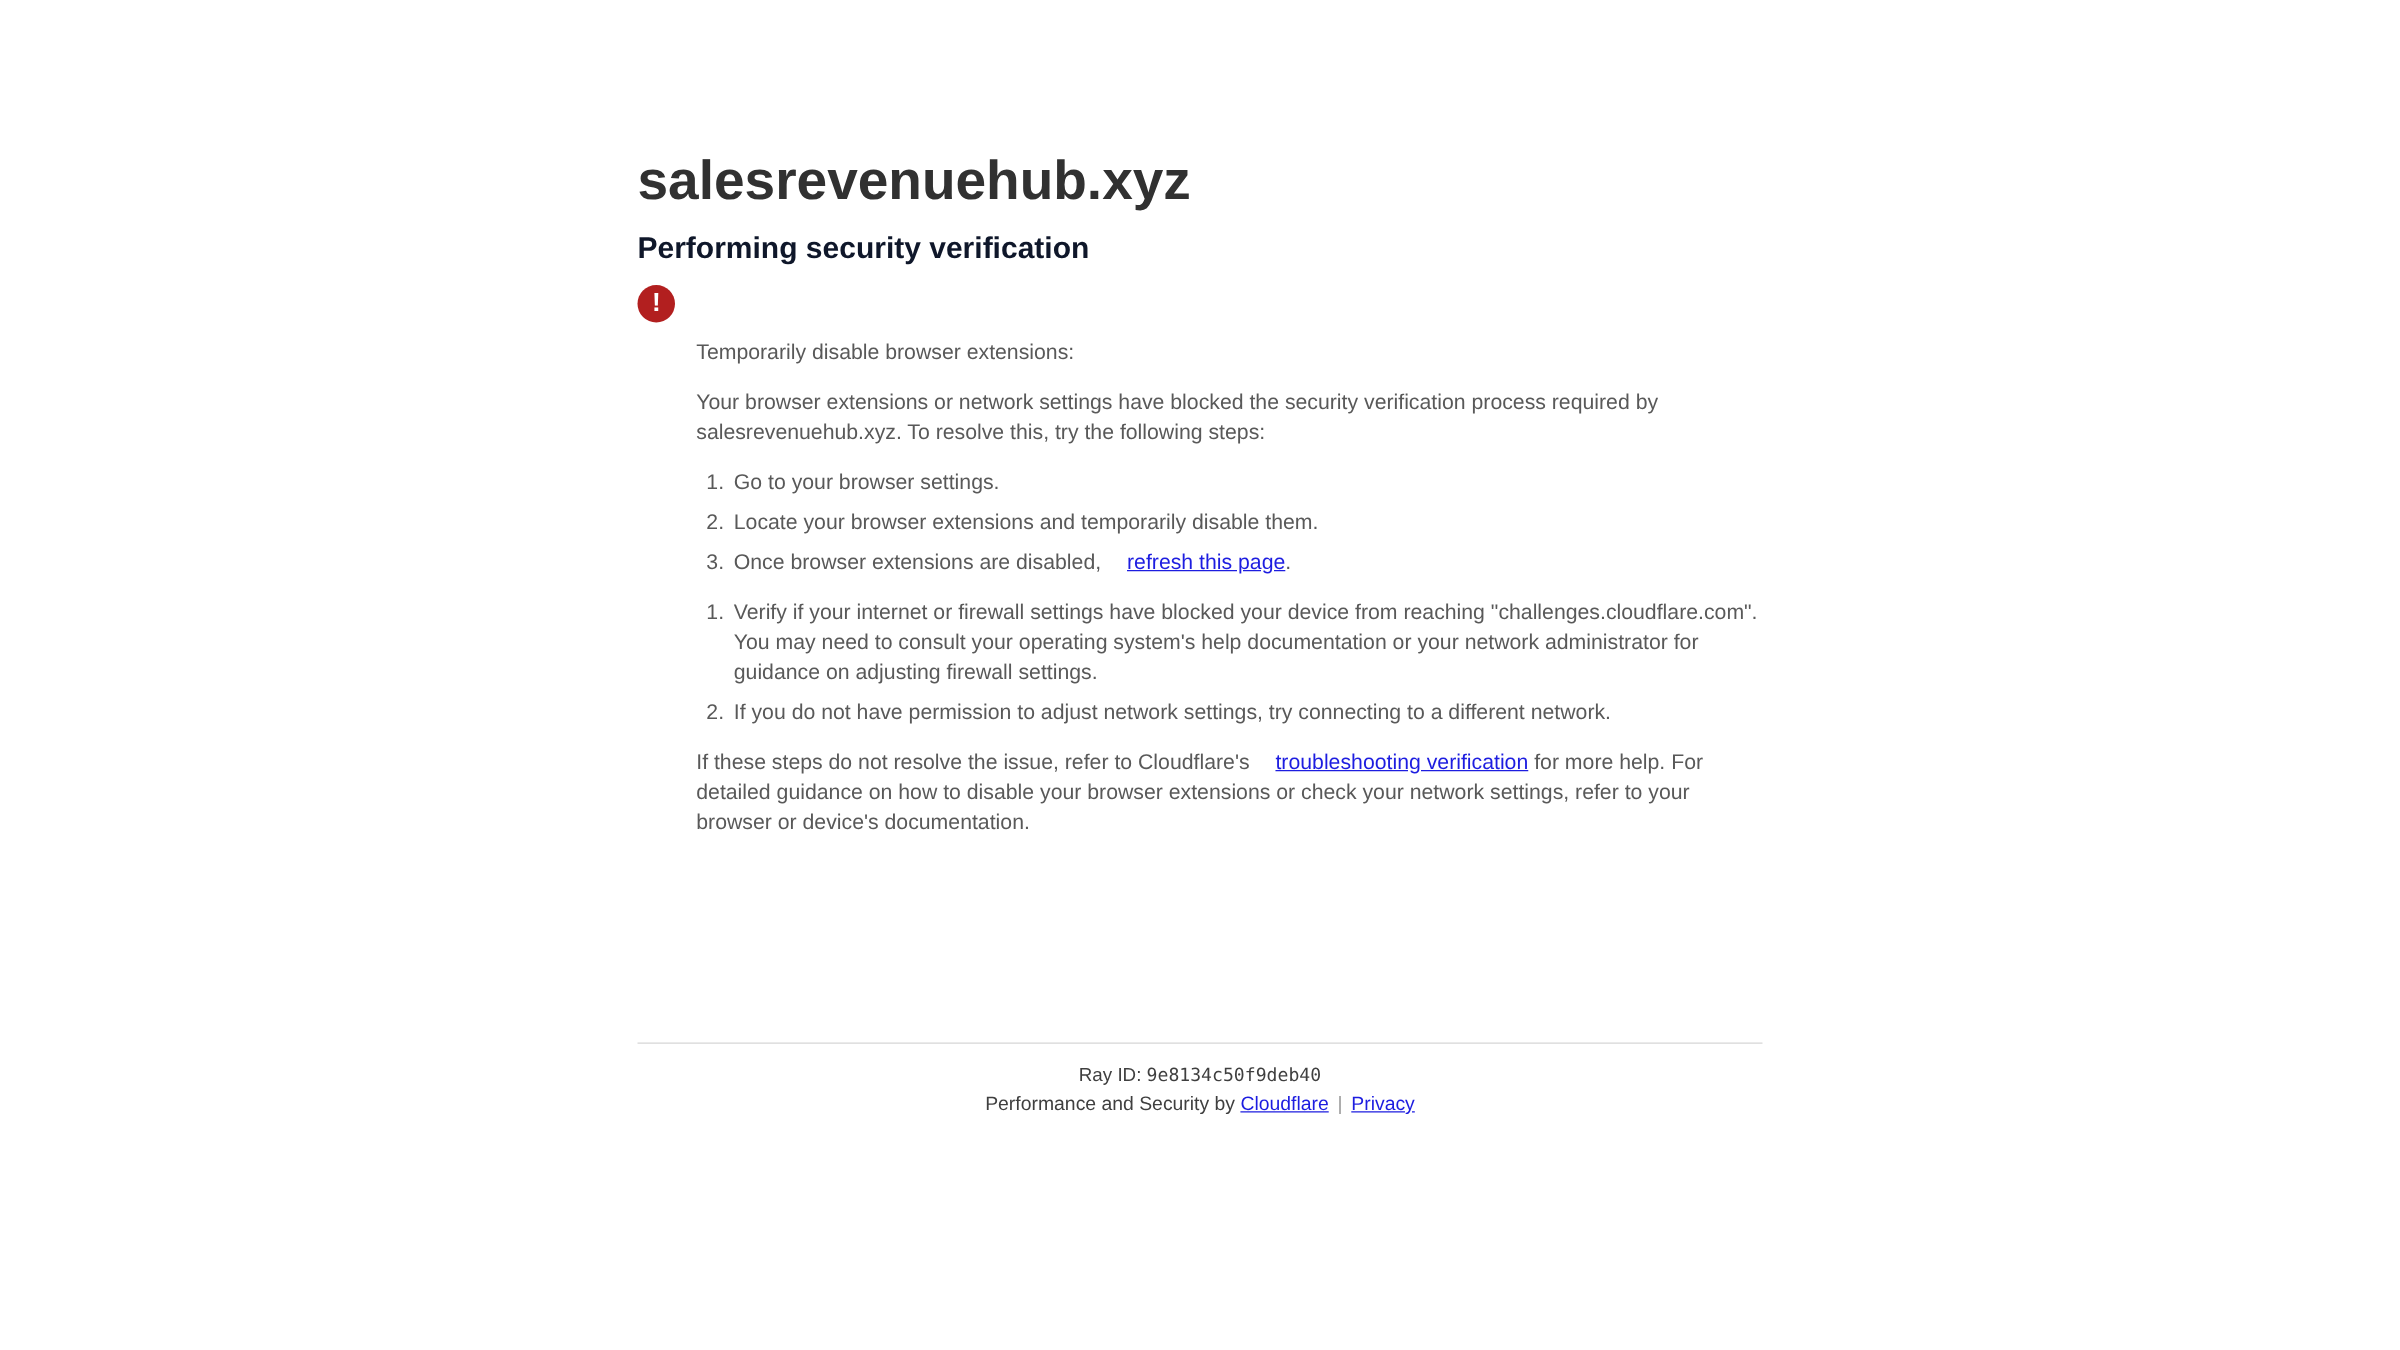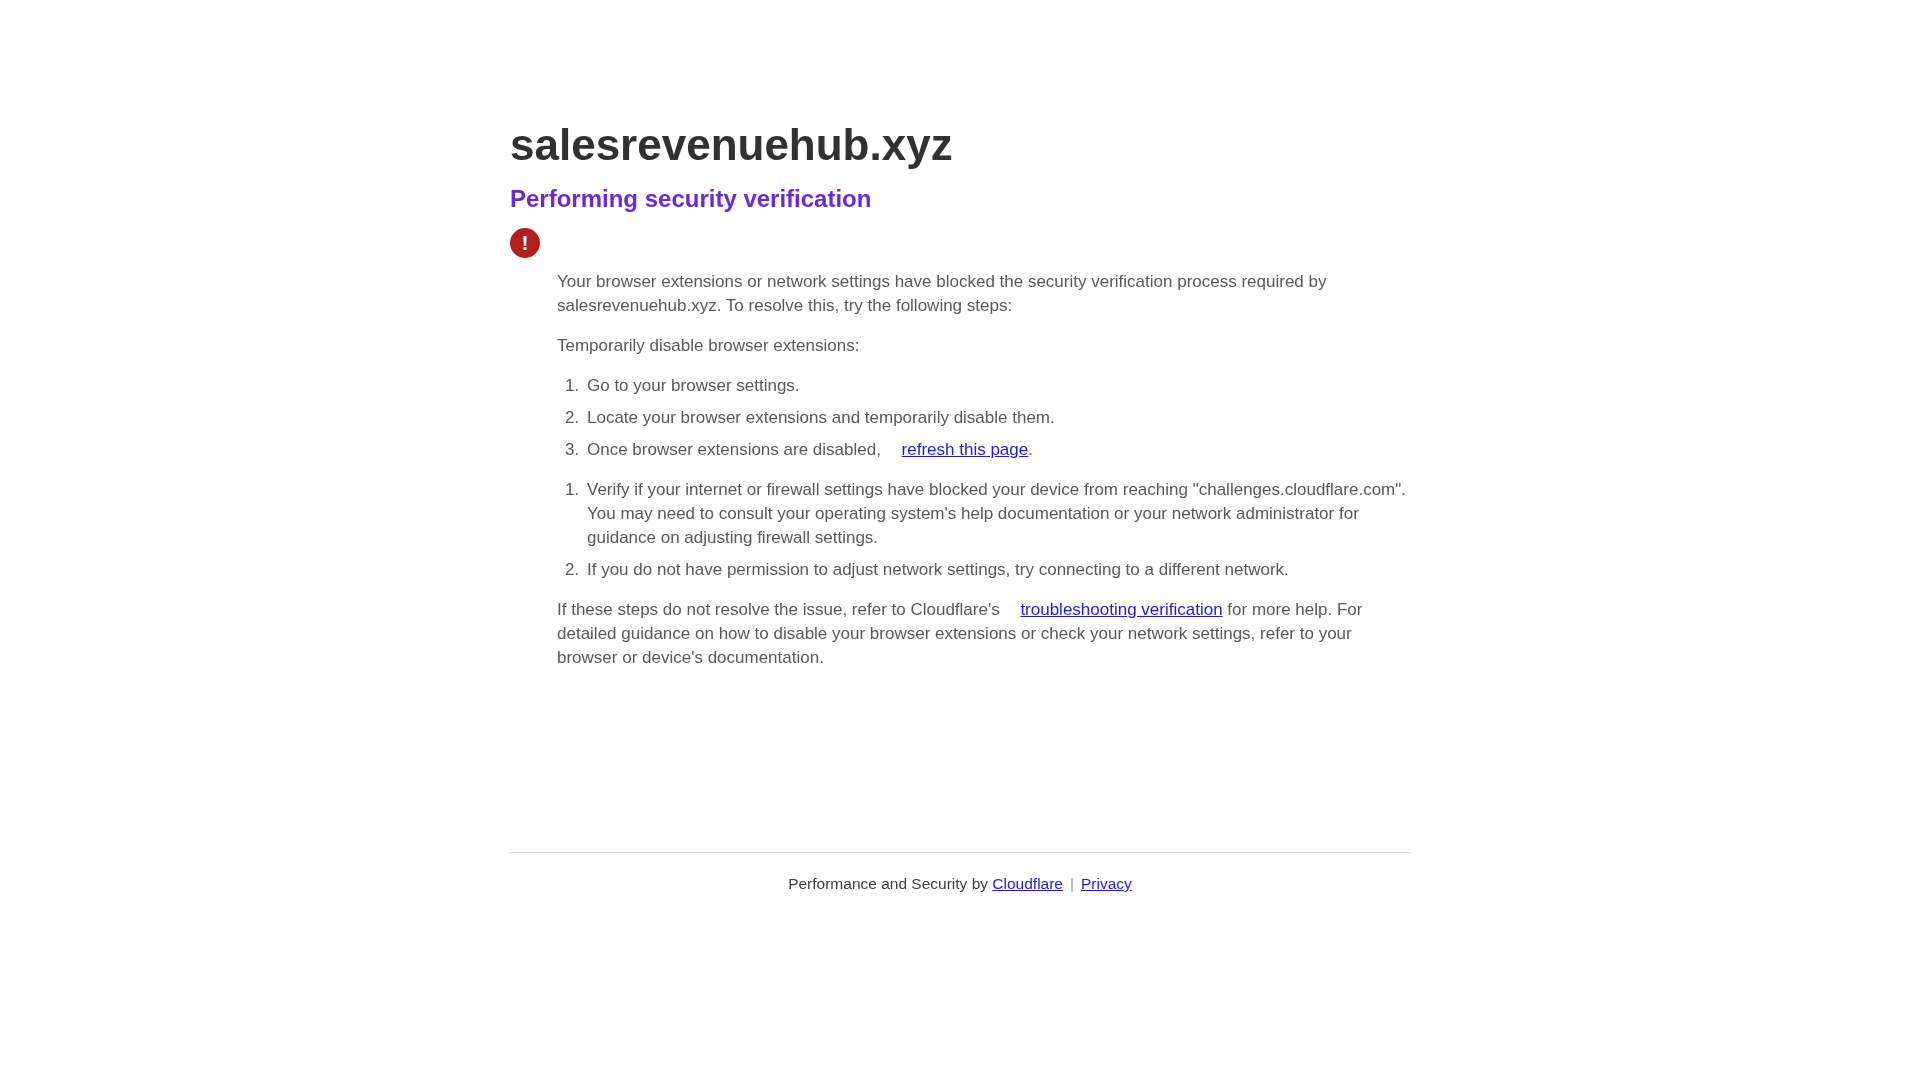--- a/index.html
+++ b/index.html
@@ -25,21 +25,21 @@
     font-size: 44px;
     line-height: 1.15;
     font-weight: 700;
     color: #313131;
     margin: 0 0 14px 0;
   }
   h2.page-subtitle {
     font-size: 24px;
     line-height: 1.2;
     font-weight: 700;
-    color: #6d28d9;
+    color: #0f172a;
     margin: 0 0 15px 0;
   }
   .intro-text {
     font-size: 17px;
     line-height: 24px;
     color: #595959;
     margin: 0 0 44px 0;
   }
 
   .error-header {
@@ -123,37 +123,38 @@
 
     <h2 class="page-subtitle">Performing security verification</h2>
 
 
     <section>
       <div class="error-header">
         <span class="error-icon">!</span>
       </div>
 
       <div class="error-body">
+        <p>Temporarily disable browser extensions:</p>
+
         <p>Your browser extensions or network settings have blocked the security verification process required by salesrevenuehub.xyz. To resolve this, try the following steps:</p>
-
-        <p>Temporarily disable browser extensions:</p>
 
         <ol>
           <li>Go to your browser settings.</li>
           <li>Locate your browser extensions and temporarily disable them.</li>
           <li><span>Once browser extensions are disabled, </span><a href="#" class="content-link">refresh this page</a><span>.</span></li>
         </ol>
 
 
         <ol>
           <li>Verify if your internet or firewall settings have blocked your device from reaching "challenges.cloudflare.com". You may need to consult your operating system's help documentation or your network administrator for guidance on adjusting firewall settings.</li>
           <li>If you do not have permission to adjust network settings, try connecting to a different network.</li>
         </ol>
 
         <p><span>If these steps do not resolve the issue, refer to Cloudflare's </span><a href="#" class="content-link">troubleshooting verification</a><span> for more help. For detailed guidance on how to disable your browser extensions or check your network settings, refer to your browser or device's documentation.</span></p>
       </div>
     </section>
   </main>
 
   <footer class="page-footer">
+    <div><span>Ray ID:</span>&nbsp;<span class="ray-id-value">9e8134c50f9deb40</span></div>
     <div class="footer-line2"><span>Performance and Security by</span>&nbsp;<a href="#" class="footer-link">Cloudflare</a><span class="footer-sep">|</span><a href="#" class="footer-link">Privacy</a></div>
   </footer>
 </div>
 
 </body></html>

